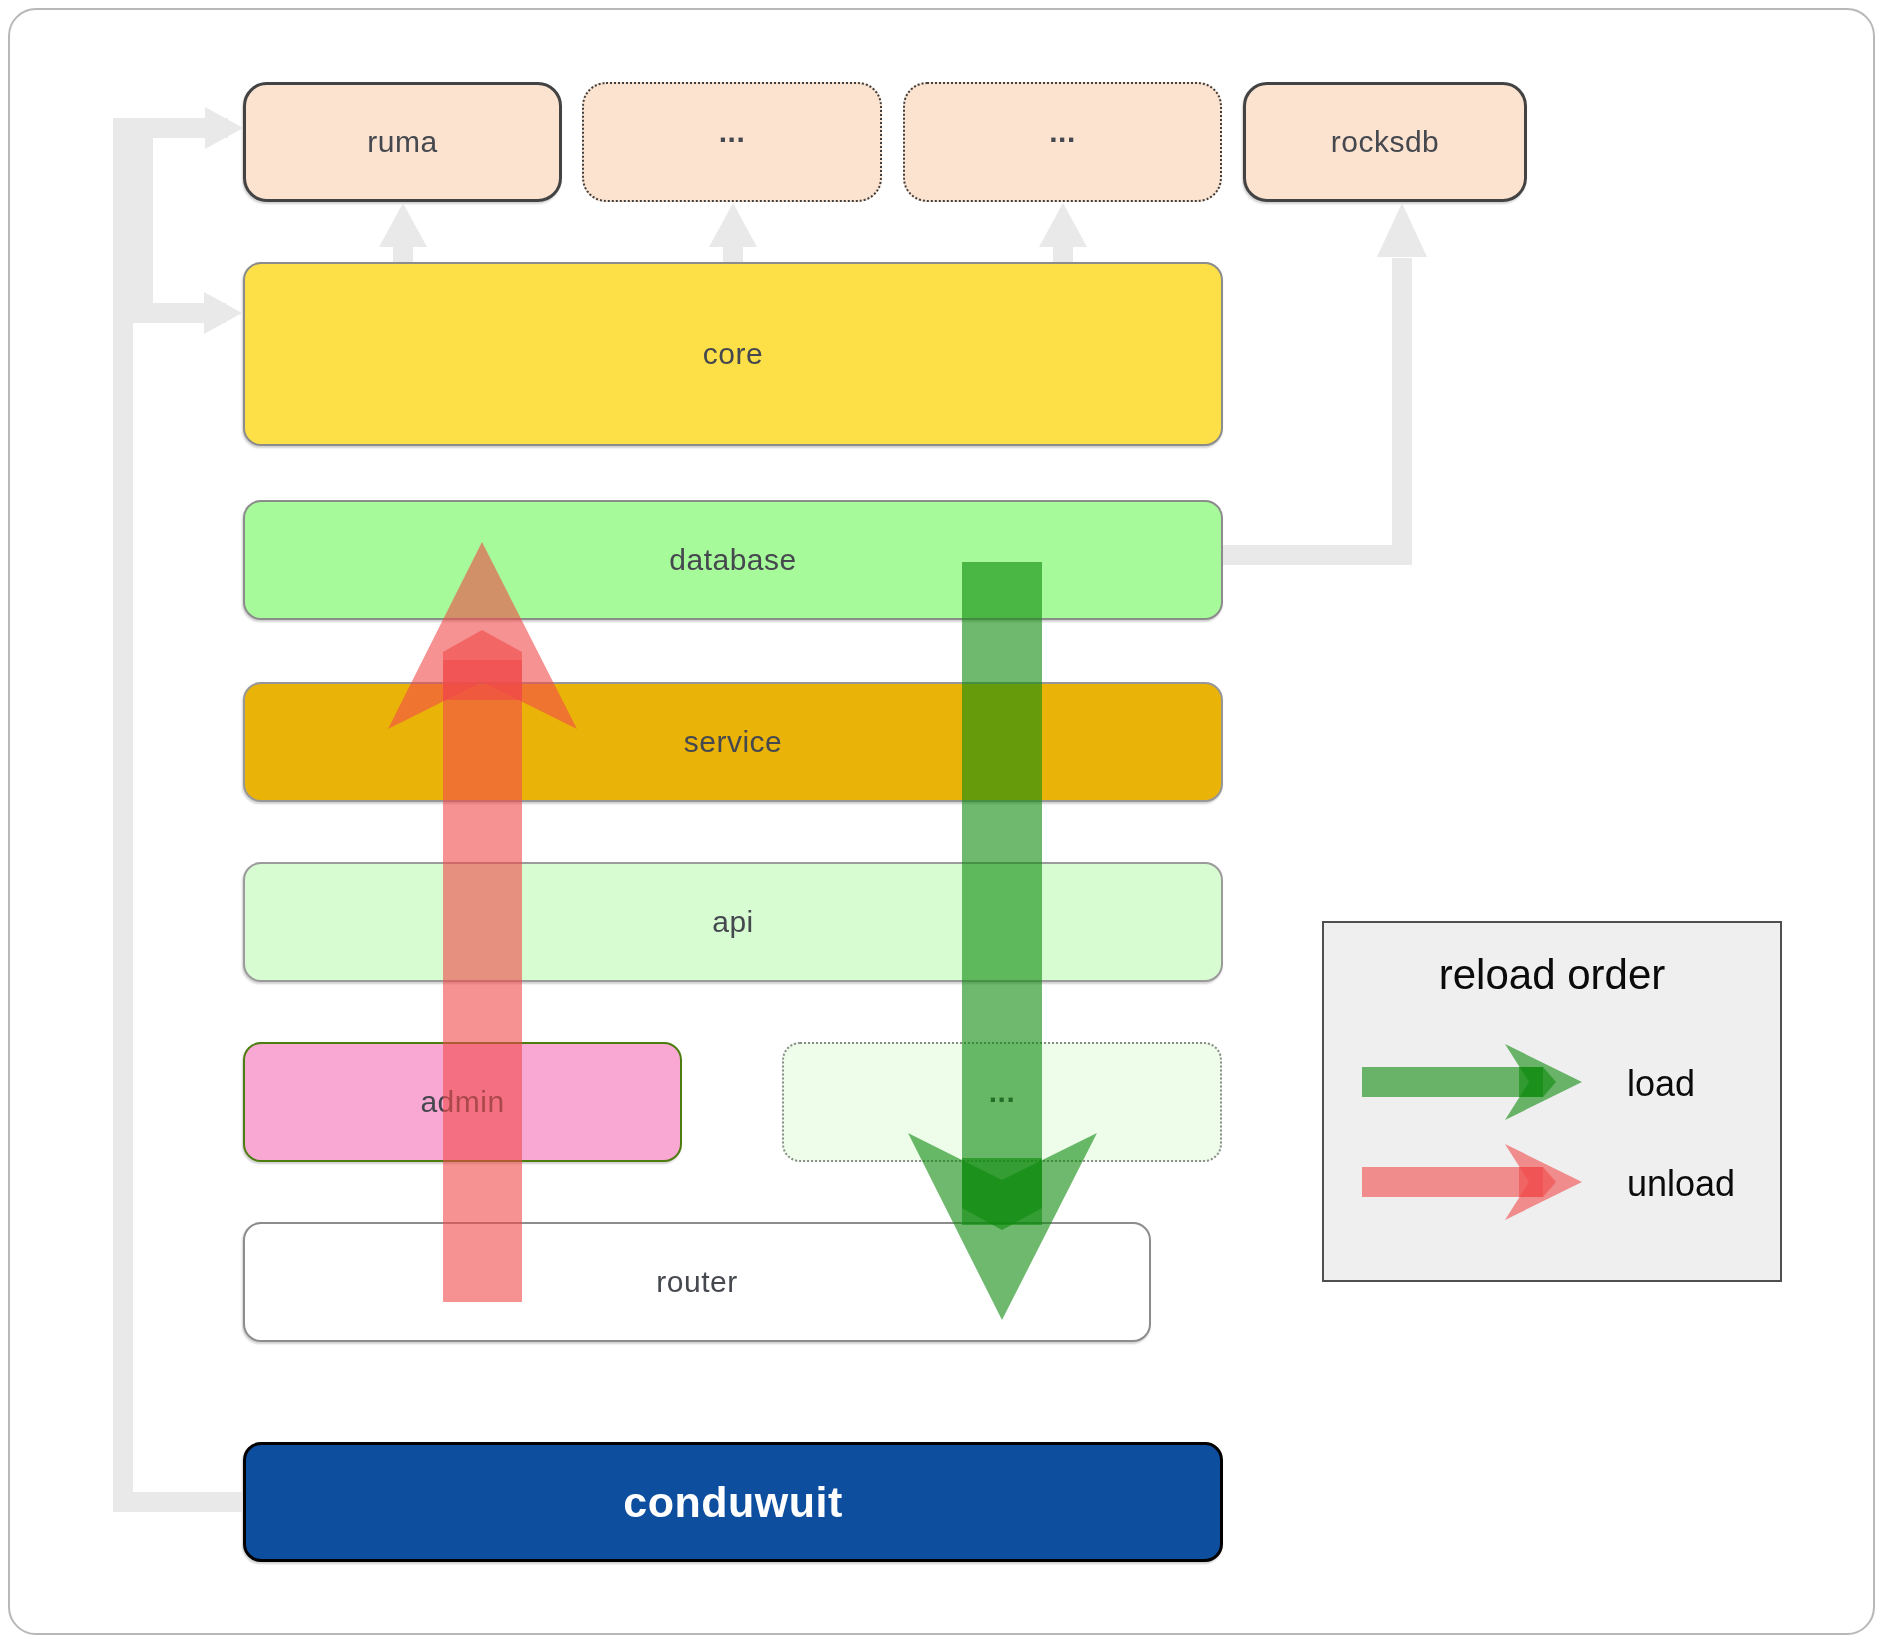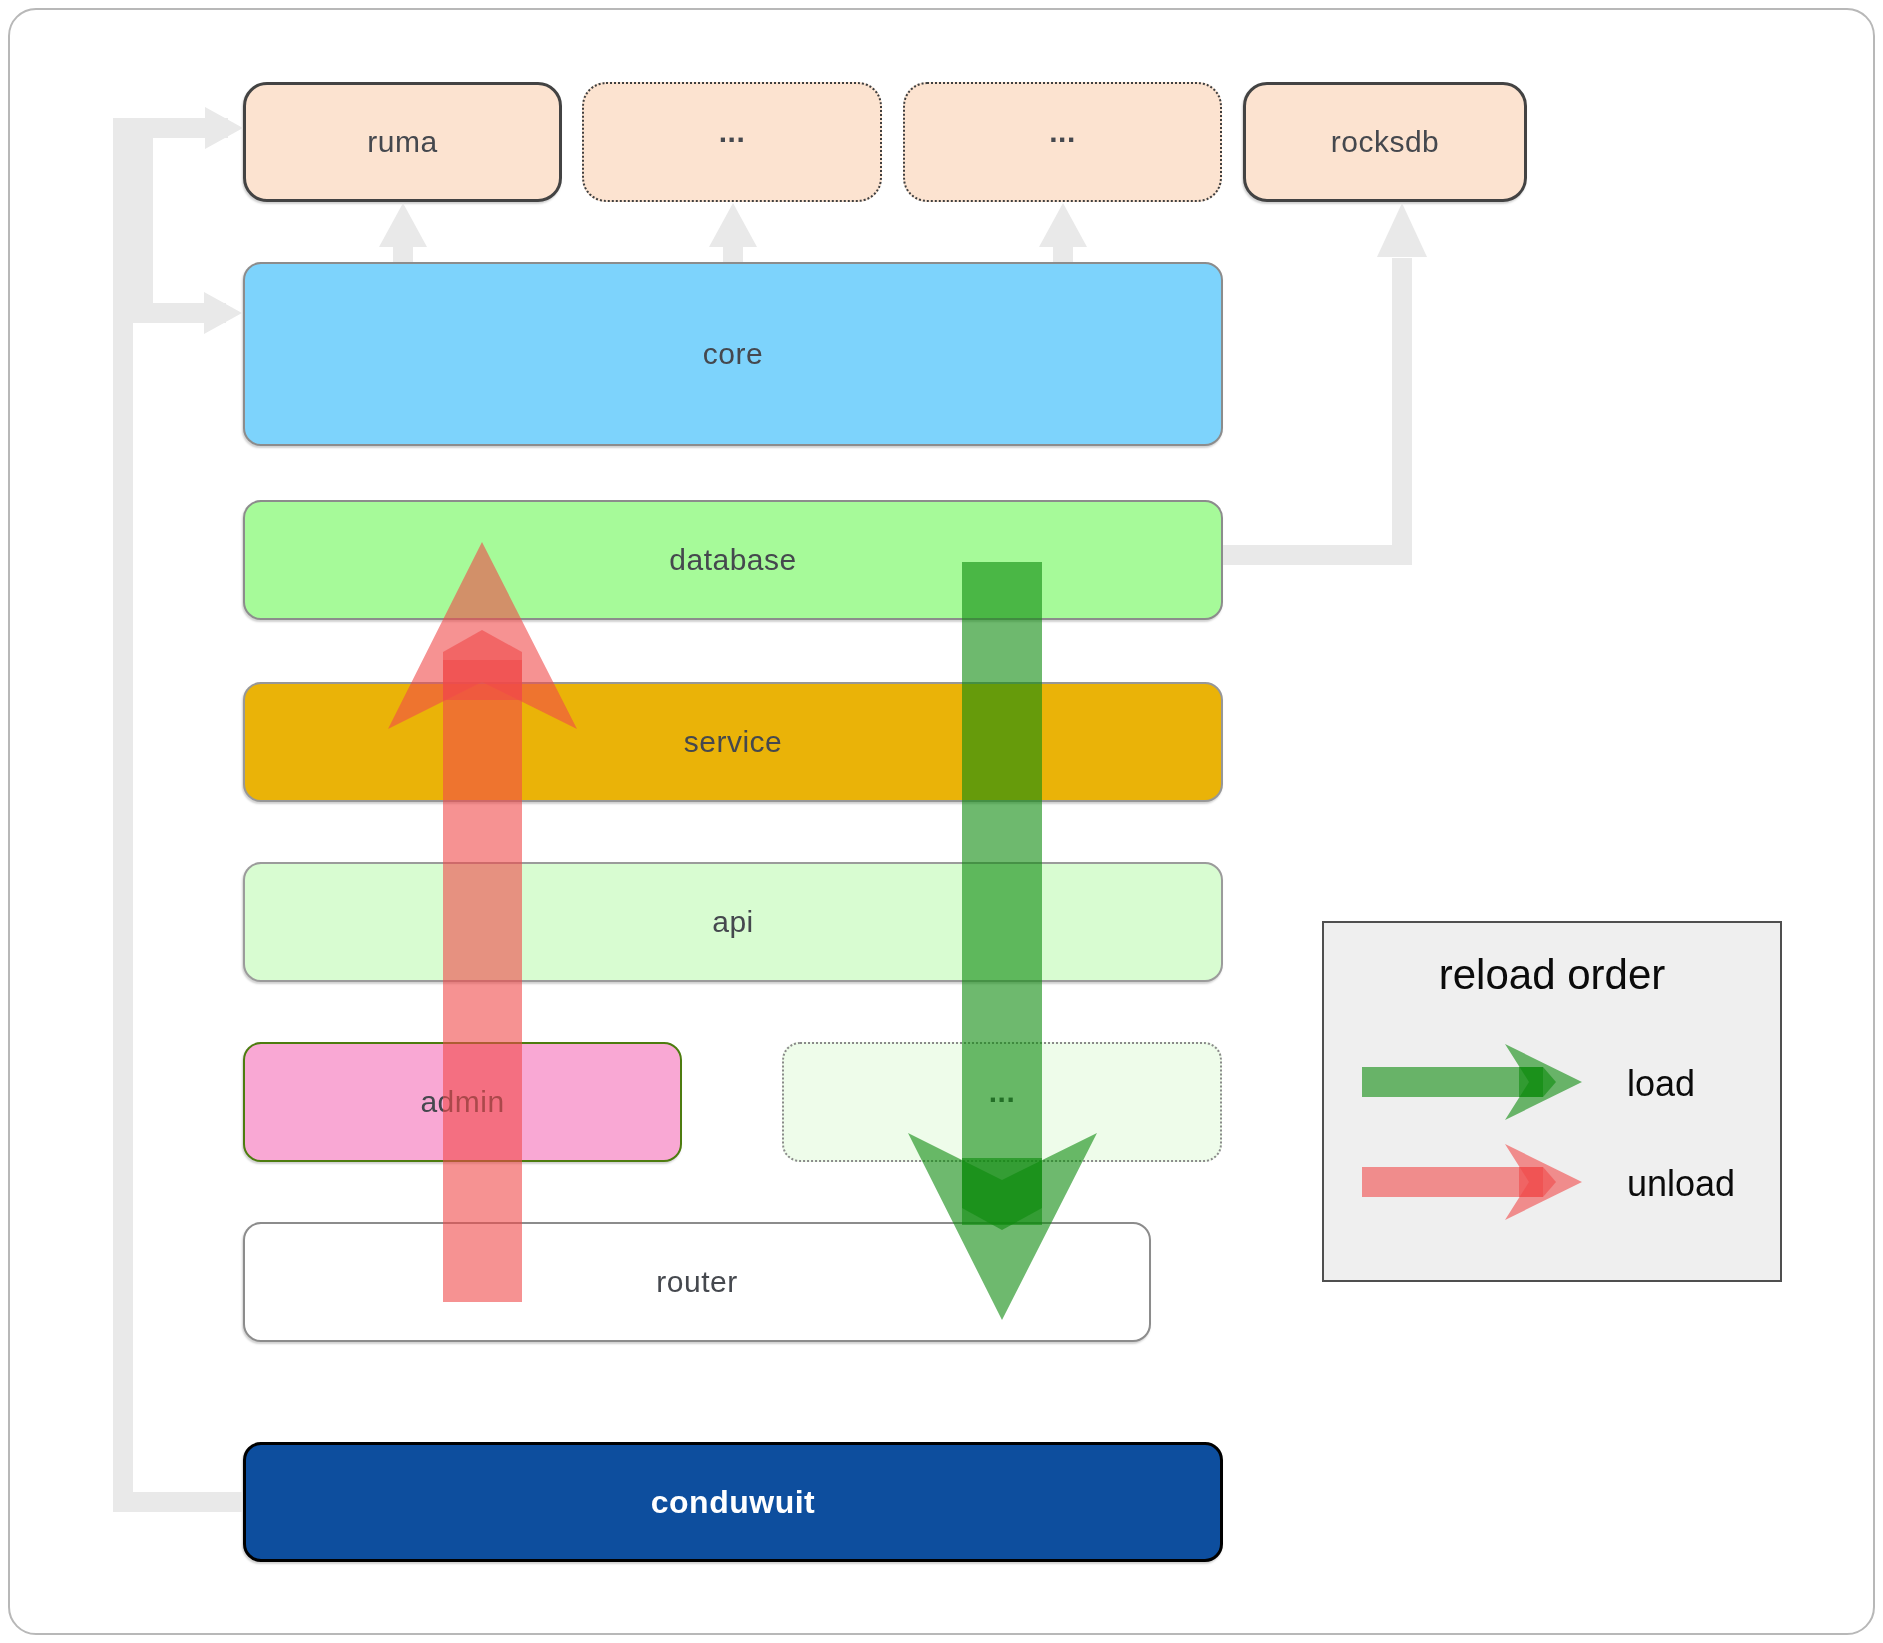--- a/index.html
+++ b/index.html
@@ -11,29 +11,29 @@
     position:absolute;left:8px;top:8px;right:8px;bottom:8px;
     border:2px solid #b8b8b8;border-radius:28px;pointer-events:none;
   }
   .box{
     position:absolute;display:flex;align-items:center;justify-content:center;
     box-sizing:border-box;box-shadow:-1px 2px 2px rgba(90,90,90,0.28);
   }
   .box .label{font-size:30px;color:#45484e;letter-spacing:0.5px;}
   .peach{background:#fce3d0;border:3px solid #434343;border-radius:24px;}
   .peach.dotted{border:2px dotted #3f3f3f;box-shadow:none;}
-  .blue{background:#7dd3fc;border:2px solid #8c8c8c;border-radius:18px;}
+  .blue{background:#fde047;border:2px solid #8c8c8c;border-radius:18px;}
   .green1{background:#a6fa99;border:2px solid #8c8c8c;border-radius:18px;}
   .green2{background:#eab308;border:2px solid #979797;border-radius:18px;}
   .green3{background:#d8fcd1;border:2px solid #9b9b9b;border-radius:18px;}
   .green4{background:#f9a8d4;border:2px solid #4d7c0f;border-radius:18px;}
   .green4.dotted{background:#eefcea;border:2px dotted #8a8a8a;box-shadow:none;}
   .white{background:#ffffff;border:2px solid #8c8c8c;border-radius:18px;}
   .navy{background:#0d4e9e;border:3px solid #000000;border-radius:18px;}
-  .navy .label{color:#ffffff;font-weight:600;font-size:32px;}
+  .navy .label{color:#ffffff;font-weight:600;font-size:43px;}
   .dots{font-weight:bold;transform:translateY(-0.32em);}
   .overlay{position:absolute;left:0;top:0;pointer-events:none;}
   .legend{
     position:absolute;left:1322px;top:921px;width:460px;height:361px;
     background:#efefef;border:2px solid #4f4f4f;box-sizing:border-box;
   }
   .legend-title{
     position:absolute;top:28px;left:0;width:100%;text-align:center;
     font-size:42px;color:#0b0b0b;
   }

